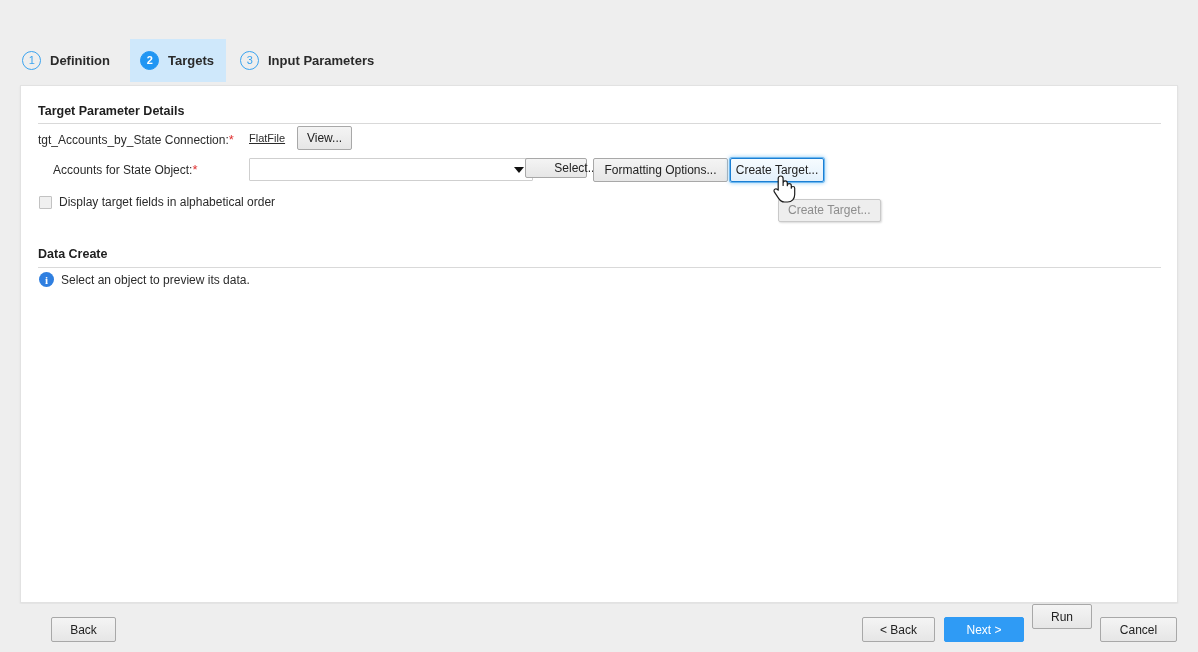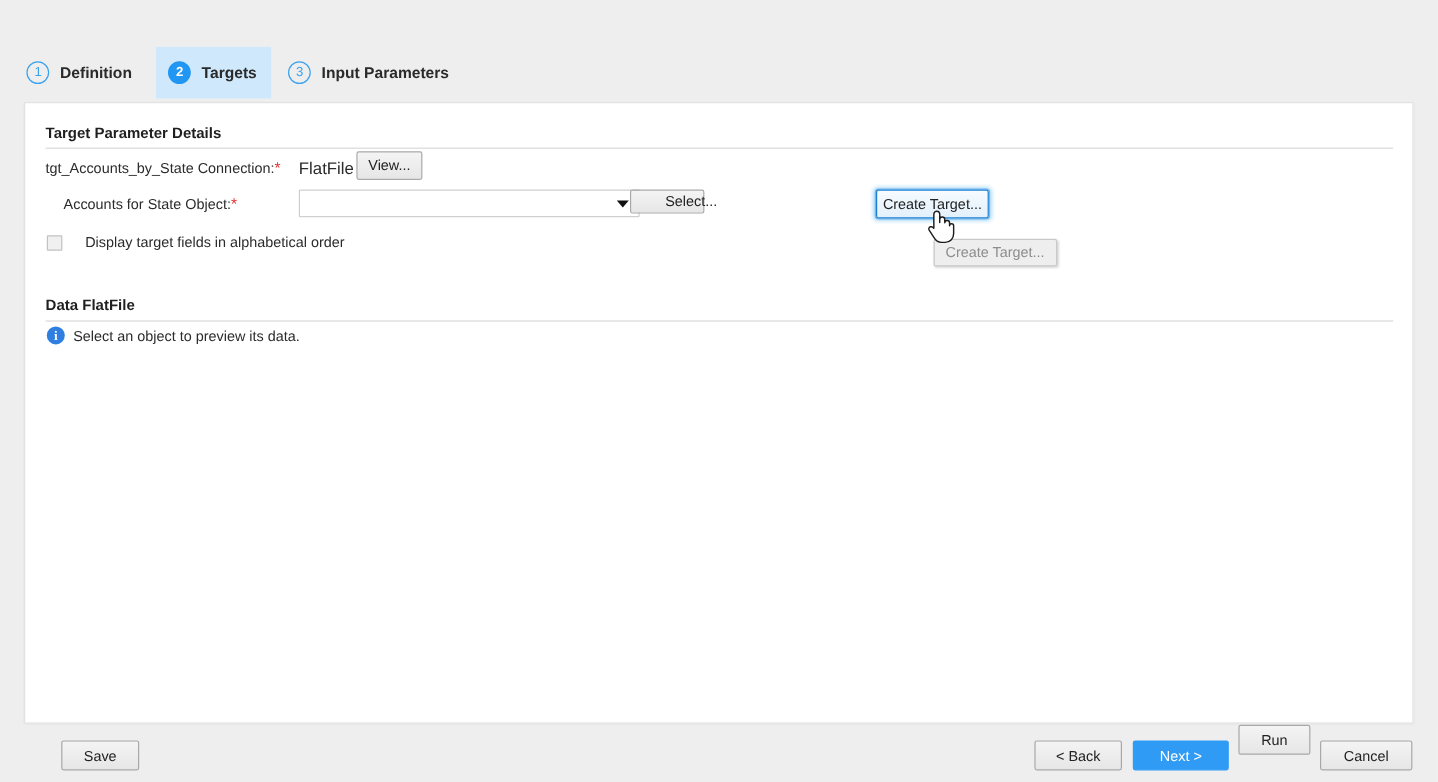--- a/index.html
+++ b/index.html
@@ -92,22 +92,23 @@
 
   .field-label {
     position: absolute;
     font-size: 12px; color: #2b2b2b;
     white-space: nowrap;
   }
   .req { color: #e03131; font-size: 13px; }
 
   .static-val {
     position: absolute;
-    font-size: 14px; color: #2b2b2b;
-    white-space: nowrap;
+    font-size: 11px; color: #2b2b2b;
+    white-space: nowrap;
+    text-decoration: underline;
   }
 
   
   .btn {
     position: absolute;
     background: linear-gradient(#f4f4f4, #e6e6e6);
     border: 1px solid #a8a8a8;
     border-radius: 2px;
     font-family: "Liberation Sans", sans-serif;
     font-size: 12px; color: #222222;
@@ -151,21 +152,21 @@
 
   
   .checkrow { position: absolute; display: flex; align-items: center; gap: 7px; cursor: pointer; }
   .checkbox {
     width: 13px; height: 13px;
     background: #f0f0f0;
     border: 1px solid #c2c2c2;
     border-radius: 1px;
     flex: none;
   }
-  .checkrow-label { font-size: 12px; color: #2b2b2b; white-space: nowrap; margin-left: 12px; }
+  .checkrow-label { font-size: 12px; color: #2b2b2b; white-space: nowrap; }
 
   
   .inforow { position: absolute; display: flex; align-items: center; gap: 7px; }
   .info-icon {
     width: 15px; height: 15px; border-radius: 50%;
     background: #2f7fe0;
     color: #ffffff; font-size: 11px; font-weight: bold;
     display: flex; align-items: center; justify-content: center;
     font-family: "Liberation Serif", serif;
     flex: none;
@@ -229,28 +230,29 @@
     <div class="field-label" style="left:17px; top:76px;margin-left:15px;">
       <span>Accounts for State Object:</span><span class="req">*</span>
     </div>
 
     <div class="combo" style="left:228px; top:72px; width:284px; height:23px;">
       <span class="combo-text"></span>
       <span class="combo-arrow"></span>
     </div>
 
     <div class="btn" style="left:504px; top:72px; width:62px; height:20px;padding-left:48px;">Select...</div>
+    <div class="btn" style="left:572px; top:72px; width:135px; height:24px;">Formatting Options...</div>
     <div class="btn focused" style="left:709px; top:72px; width:94px; height:24px;">Create Target...</div>
 
     <div class="checkrow" style="left:18px; top:109px;">
       <span class="checkbox"></span>
       <span class="checkrow-label">Display target fields in alphabetical order</span>
     </div>
 
-    <div class="section-title" style="left:17px; top:161px;">Data FlatFile</div>
+    <div class="section-title" style="left:17px; top:161px;">Data Create</div>
     <div class="rule" style="left:17px; top:181px; width:1123px;"></div>
 
     <div class="inforow" style="left:18px; top:186px;">
       <span class="info-icon">i</span>
       <span class="inforow-label">Select an object to preview its data.</span>
     </div>
   </div>
 
   <div class="tooltip" style="left:778px; top:199px;">Create Target...</div>
 
@@ -260,21 +262,21 @@
                L13.1 13.4 L13.1 11.0 C13.1 9.7 14.1 8.9 15.2 8.9 C16.3 8.9 17.3 9.7 17.3 11.0
                L17.3 13.7 C17.3 12.5 18.2 11.7 19.3 11.7 C20.4 11.7 21.3 12.5 21.3 13.7
                L21.3 16.2 C21.3 15.2 22.1 14.5 23.0 14.5 C23.9 14.5 24.7 15.2 24.7 16.2
                L24.7 22.6 C24.7 26.6 22.0 30.0 17.6 30.0 L14.5 30.0 C11.3 30.0 9.6 28.2 8.1 25.6
                L4.3 19.8 C3.6 18.7 4.1 17.4 5.3 17.0 C6.3 16.7 7.3 17.0 8.2 18.2 Z" fill="#ffffff" stroke="#1d1d1d" stroke-width="1.2" stroke-linejoin="round"></path>
     </svg>
   </div>
 
   <div class="footer">
 
-    <div class="btn" style="left:51px; top:13px; width:65px; height:25px;">Save</div>
+    <div class="btn" style="left:51px; top:13px; width:65px; height:25px;">Back</div>
 
     <div class="btn" style="left:862px; top:13px; width:73px; height:25px;">&lt; Back</div>
     <div class="btn primary" style="left:944px; top:13px; width:80px; height:25px;">Next &gt;</div>
     <div class="btn" style="left:1032px; top:0; width:60px; height:25px;">Run</div>
     <div class="btn" style="left:1100px; top:13px; width:77px; height:25px;">Cancel</div>
   </div>
 
 </div>
 
 </body></html>

